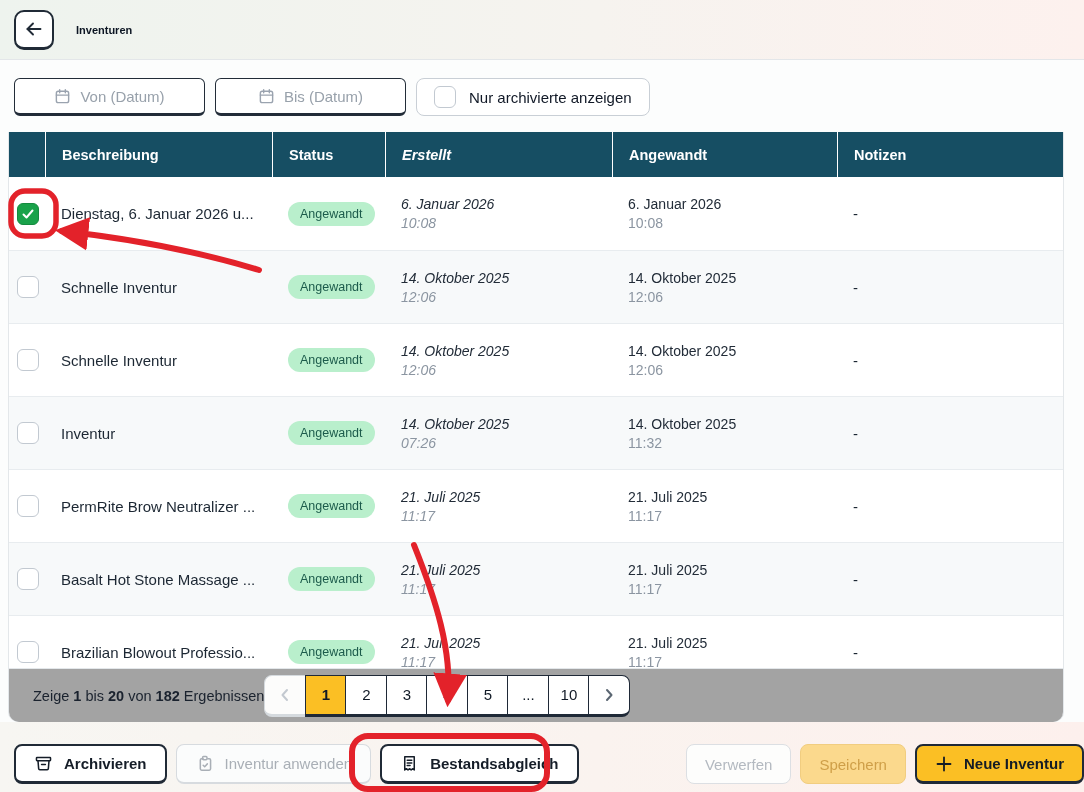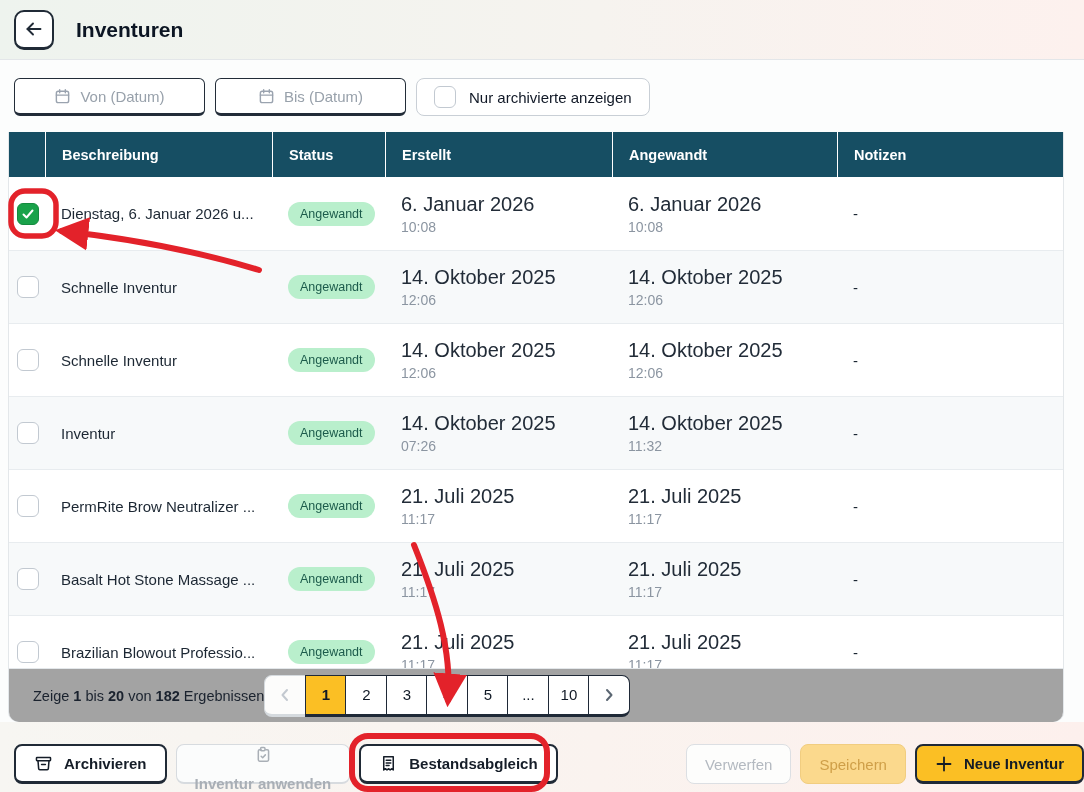--- a/index.html
+++ b/index.html
@@ -16,21 +16,21 @@
     position:absolute; top:0; left:0; width:1084px; height:60px;
     background:linear-gradient(90deg,#eef3ee 0%,#f6f3ef 55%,#fdf1ee 100%);
     border-bottom:1px solid #e3e6e9;
     display:flex; align-items:center; padding-left:14px; gap:22px;
   }
   .back-btn {
     width:40px; height:40px; background:#fff; border:2px solid #202a36;
     border-bottom-width:3px; border-radius:10px;
     display:flex; align-items:center; justify-content:center; cursor:pointer;
   }
-  .page-title { font-size:21px; font-weight:700; color:#0c1523; }
+  .page-title { font-size:11px; font-weight:700; color:#0c1523; }
 
   
   .filters { position:absolute; top:78px; left:14px; display:flex; gap:10px; }
   .date-input {
     width:191px; height:38px; background:#fff;
     border:1.5px solid #222c38; border-bottom-width:3px; border-radius:6px;
     display:flex; align-items:center; justify-content:center; gap:9px;
     color:#98a1ab; font-size:15px; cursor:pointer;
   }
   .chk-filter {
@@ -50,33 +50,33 @@
     background:#fff; border:1px solid #e3e7ea; border-top:none;
     border-radius:0 0 10px 10px; z-index:2;
   }
   .thead { display:flex; height:45px; background:#164e63; color:#fff; }
   .th {
     display:flex; align-items:center; padding-left:16px;
     font-size:14.5px; font-weight:700; border-left:1.5px solid #fff;
   }
   .th:first-child { border-left:none; }
   .c0 { width:36px; } .c1 { width:227px; } .c2 { width:113px; }
-  .c3 { width:227px; } .c4 { width:225px; } .c5 { flex:1; }
+  .c3 { width:227px;font-style:italic; } .c4 { width:225px; } .c5 { flex:1; }
 
   .tbody { height:491px; overflow:hidden; }
   .trow { display:flex; align-items:center; height:73px; background:#fff; border-top:1px solid #e8ecef; }
   .trow:first-child { border-top:none; }
   .trow.alt { background:#f7f9fa; }
   .td { padding-left:16px; font-size:15px; color:#1c2733; }
   .td.c0 { padding-left:8px; }
   .badge {
     display:inline-block; background:#b9efcc; color:#1c5b4b;
     font-size:12.5px; font-weight:400; padding:5px 12px; border-radius:999px;
   }
-  .dt-main { font-size:20px; color:#222c38; margin-bottom:3px; }
+  .dt-main { font-size:14px; color:#222c38; margin-bottom:3px; }
   .dt-sub  { font-size:14px; color:#8b95a1; }
 
   
   .tfoot {
     height:54px; border-top:1px solid #e3e7ea;
     display:flex; align-items:center; justify-content:flex-start;
     padding:0 24px; background:#a3a3a3; border-radius:0 0 10px 10px;
   }
   .summary { font-size:14.5px; color:#1a222e; }
   .summary b { font-weight:700; }
@@ -97,21 +97,21 @@
   .bottombar {
     position:absolute; top:722px; left:0; width:1084px; height:70px;
     background:linear-gradient(90deg,#f7f6f2 0%,#faf3ef 55%,#fdf0ed 100%);
     display:flex; align-items:flex-start; padding:22px 0 0 14px; gap:9px; z-index:1;
   }
   .btn {
     height:40px; border-radius:8px; display:flex; align-items:center; gap:11px;
     padding:0 18px; font-size:15px; font-weight:700; cursor:pointer; white-space:nowrap;
   }
   .btn-outline { background:#fff; border:2px solid #202a36; border-bottom-width:3px; color:#151d28; }
-  .btn-disabled { background:#fbfcfc; border:1.5px solid #d7dbdf; border-bottom-width:2.5px; color:#a9afb6; cursor:default; font-weight:700;flex-direction:column; }
+  .btn-disabled { background:#fbfcfc; border:1.5px solid #d7dbdf; border-bottom-width:2.5px; color:#a9afb6; cursor:default; font-weight:400; }
   .btn-ghost-disabled { background:#fdfdfc; border:1px solid #dcdfe3; color:#b3b9c0; cursor:default; font-weight:400; }
   .btn-amber-disabled { background:#fbd98d; border:1px solid #f1cd80; color:#cf9f48; cursor:default; font-weight:400; }
   .btn-amber { background:#fbbf24; border:2px solid #1f2937; border-bottom-width:3px; color:#141c26; }
   .spacer { flex:1; }
 
   
   .annotations { position:absolute; top:0; left:0; width:1084px; height:792px; pointer-events:none; z-index:10; }
 </style>
 </head>
 <body>

